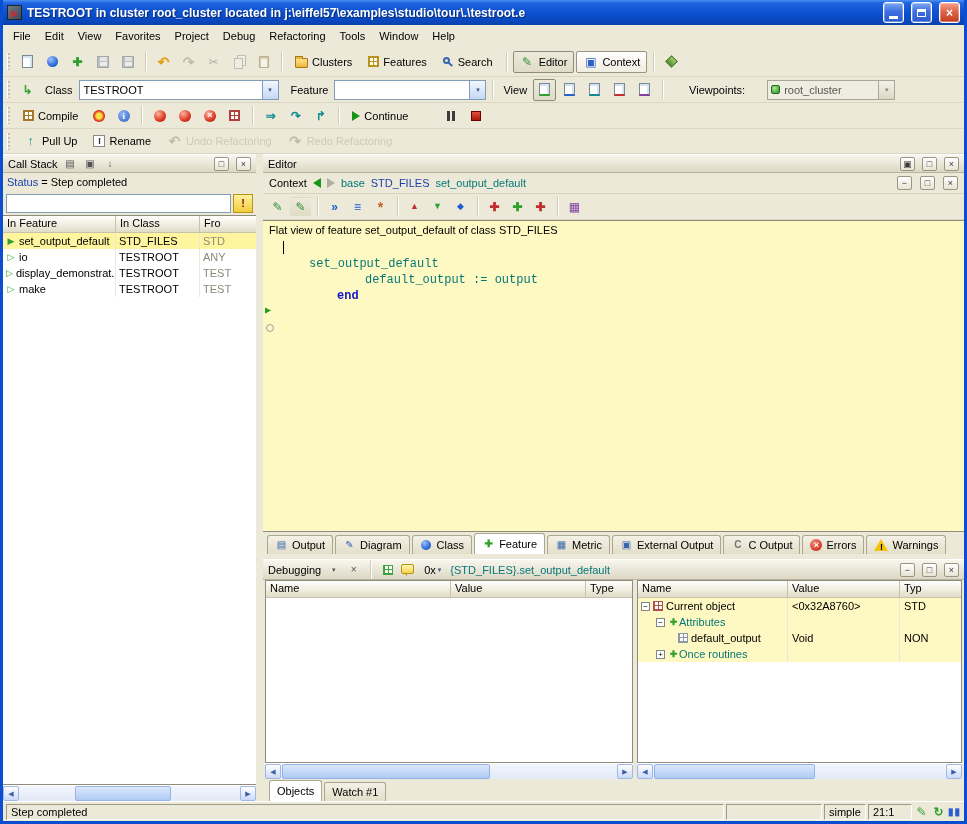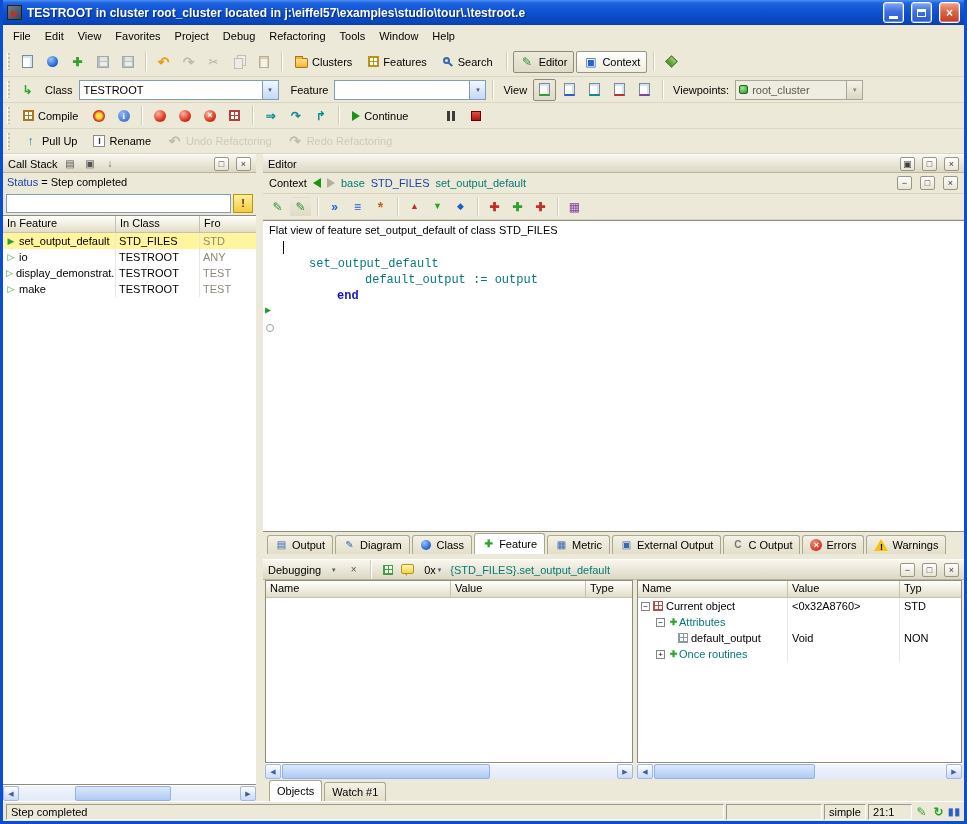--- a/index.html
+++ b/index.html
@@ -104,21 +104,21 @@
   .sthumb{position:absolute;top:0;bottom:0;background:linear-gradient(180deg,#DCE8FC,#AECAF4);border:1px solid #95B2E8;border-radius:2px}
   
   .vsplit{flex:0 0 7px;background:#ECE9D8}
   .hsplit{flex:0 0 5px;background:#ECE9D8}
   
   .right{flex:1;min-width:0;display:flex;flex-direction:column}
   .ed-panel{flex:0 0 400px;display:flex;flex-direction:column;min-height:0}
   .ctxbar{flex:0 0 21px;display:flex;align-items:center;gap:6px;padding:0 6px;background:#ECE9D8;border-bottom:1px solid #D8D4C0;white-space:nowrap}
   .edbar{flex:0 0 26px;display:flex;align-items:center;gap:2px;padding:0 4px;background:#ECE9D8;border-bottom:1px solid #D8D4C0}
   .edico{width:21px;height:20px;display:flex;align-items:center;justify-content:center;border:1px solid transparent;font-size:12px}
-  .ed-content{flex:1;min-height:0;background:#ffffff;border-top:1px solid #8F8C7C;border-bottom:1px solid #8F8C7C;position:relative;overflow:hidden}
+  .ed-content{flex:1;min-height:0;background:#fef9c3;border-top:1px solid #8F8C7C;border-bottom:1px solid #8F8C7C;position:relative;overflow:hidden}
   .flatline{font-size:11px;padding:3px 4px 3px 6px;height:19px}
   .codewrap{position:relative;padding-left:16px;font-family:"Liberation Mono",monospace;font-size:12px}
   .cline{height:16px;line-height:16px;white-space:nowrap}
   .cursor{display:inline-block;width:1px;height:13px;background:#000;vertical-align:middle}
   .tok-id{color:#067878}
   .tok-kw{color:#1414C8;font-weight:bold}
   .tok-comment{color:#A53A2A}
   .exec-arrow{position:absolute;left:2px;top:66px;color:#18A018;font-size:10px;line-height:10px}
   .bp-circle{position:absolute;left:3px;top:84px;width:8px;height:8px;border:1px solid #98A0A8;border-radius:50%}
   .crumb-cluster{color:#067878}.crumb-class{color:#1B3FAE}.crumb-feat{color:#067878}
@@ -129,21 +129,21 @@
     background:linear-gradient(#F4F1E6,#E2DEC9);height:19px;white-space:nowrap}
   .tab.active{background:#FFF;height:21px;position:relative;z-index:2}
   .tico{display:inline-flex;align-items:center;justify-content:center;width:13px;height:12px;font-size:10px;line-height:1}
   
   .dbg-panel{flex:1;min-height:0;display:flex;flex-direction:column}
   .dbg-ctx{color:#067878;margin-left:0}
   .dbg-body{flex:1;min-height:0;display:flex;padding:0 2px}
   .dbg-left{flex:0 0 368px;display:flex;flex-direction:column;min-width:0}
   .dbg-split{flex:0 0 4px;background:#ECE9D8}
   .dbg-right{flex:1;display:flex;flex-direction:column;min-width:0}
-  .dtable{flex:1;min-height:0;border:1px solid #8F8C7C;background:#ffffff;display:flex;flex-direction:column;overflow:hidden}
+  .dtable{flex:1;min-height:0;border:1px solid #8F8C7C;background:#fef9c3;display:flex;flex-direction:column;overflow:hidden}
   .wname{width:185px}.wval{width:135px}.wtype{flex:1;border-right:none}
   .oname{width:150px}.oval{width:112px}.otype{flex:1;border-right:none}
   .tname{width:150px;display:flex;align-items:center;white-space:nowrap;overflow:hidden;border-right:1px solid #EAE8DC;height:100%}
   .tval{width:112px;padding:0 4px;border-right:1px solid #EAE8DC;white-space:nowrap;overflow:hidden;height:100%;display:flex;align-items:center}
   .ttyp{flex:1;padding:0 4px;white-space:nowrap;overflow:hidden;height:100%;display:flex;align-items:center}
   .tbox{width:9px;height:9px;border:1px solid #848484;background:#fff;font-size:8px;line-height:7px;text-align:center;color:#000;display:inline-block;margin-right:3px;flex:0 0 9px}
   .teal{color:#067878}
   .blue{color:#1B3FAE}
   .hexbtn{display:flex;align-items:center;gap:2px;border:1px solid transparent;padding:0 3px;height:18px}
   .dbg-strip{flex:0 0 22px;background:#ECE9D8}
@@ -270,21 +270,21 @@
     <span class="ibtn">
         <span class="pageic" style="border-bottom:2px solid #0E8C94"></span>
       </span>
     <span class="ibtn">
         <span class="pageic" style="border-bottom:2px solid #C03030"></span>
       </span>
     <span class="ibtn">
         <span class="pageic" style="border-bottom:2px solid #8040A0"></span>
       </span>
     <span class="sep"></span>
-    <span style="margin:0 4px">Viewpoints:</span>
+    <span style="margin:0 20px">Viewpoints:</span>
     <span class="combo disabled" style="width:128px">
       <span class="greendot" style="margin-left:3px"></span>
       <span class="val">root_cluster</span>
       <span class="drop">▾</span>
     </span>
   </div>
 
   <div class="tbar tb3">
     <span class="grip"></span>
     <span class="lbtn">

